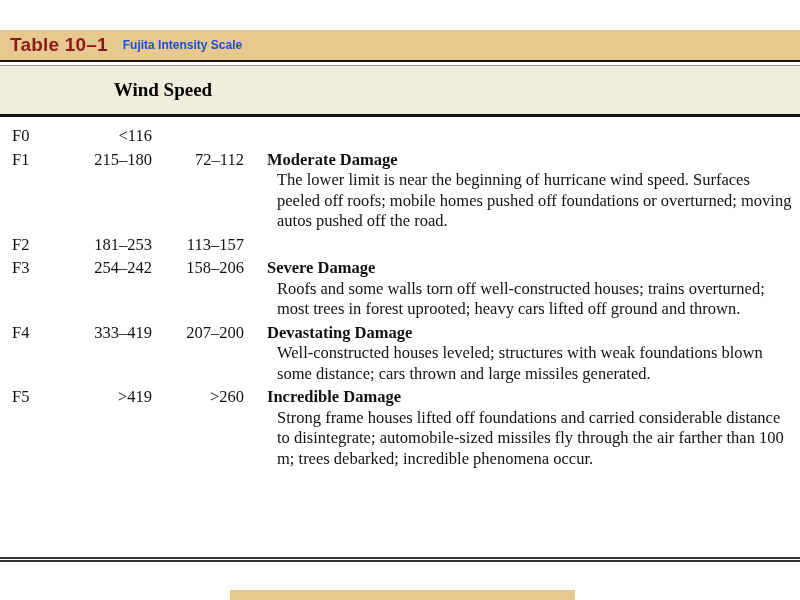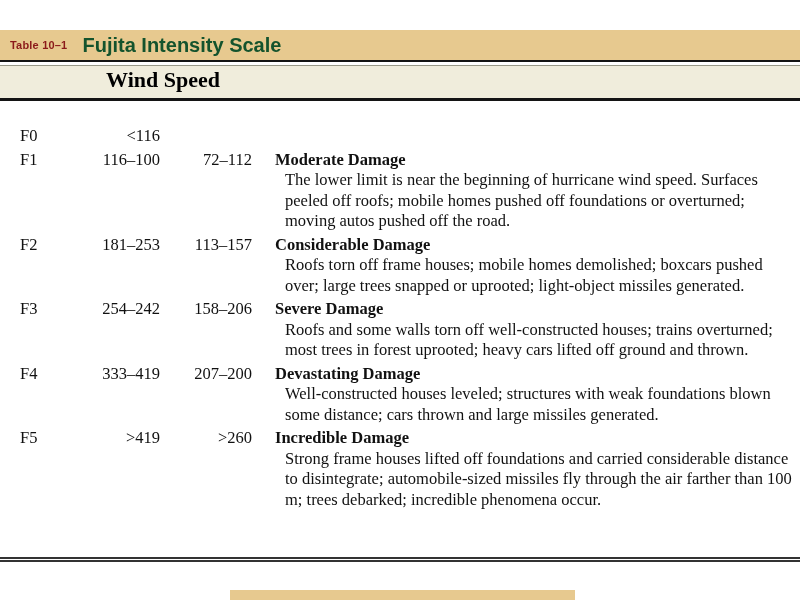--- a/index.html
+++ b/index.html
@@ -16,45 +16,45 @@
   .title-bar {
     position: absolute; top: 30px; left: 0; right: 0; height: 30px;
     background: var(--header_bar_bg, #e7c98f);
     border-bottom: 2px solid #141414;
     display: flex; align-items: center;
     padding: 0 10px;
     font-family: "Liberation Sans", "DejaVu Sans", sans-serif;
   }
   .title-label {
     color: var(--title_label_color, #8b1a1a);
-    font-weight: bold; font-size: 11px; letter-spacing: 0.2px;
+    font-weight: bold; font-size: 19px; letter-spacing: 0.2px;
     margin-right: 15px;
   }
-  .title-text { color: #14532d; font-weight: 600; font-size: 20px; }
+  .title-text { color: #1d4ed8; font-weight: 600; font-size: 12px; }
 
   
   .colheader {
-    position: absolute; top: 65px; left: 0; right: 0; height: 36px;
+    position: absolute; top: 65px; left: 0; right: 0; height: 52px;
     box-sizing: border-box;
     background: var(--subheader_bg, #f0eddc);
     border-top: 1px solid #999988;
     border-bottom: 3px solid #141414;
-    font-weight: bold; font-size: 22px;
+    font-weight: bold; font-size: 19px;
     padding: 3px 8px 4px 8px;
-    display: flex; flex-direction: column; justify-content: space-between;
+    display: flex; flex-direction: column; justify-content: center;
   }
   .ch-row1 { display: grid; grid-template-columns: 48px 184px 1fr; line-height: 21px; }
   .ch-windspeed { text-align: center; padding-left: 30px; }
   .ch-row2 { display: grid; grid-template-columns: 48px 92px 92px 1fr; line-height: 21px; }
   .ch-kph, .ch-mph { text-align: right; }
   .ch-damage { text-align: center; padding-right: 90px; }
 
   
   .tbody {
-    position: absolute; top: 118px; left: 12px; right: 0;
+    position: absolute; top: 118px; left: 4px; right: 0;
     padding-top: 8px;
     font-size: 16.5px; color: #111;
   }
   .row {
     display: grid; grid-template-columns: 48px 92px 92px 1fr;
     padding: 0 6px 0 8px;
     line-height: 20.5px;
     margin-bottom: 3px;
   }
   .cell-kph, .cell-mph { text-align: right; }
@@ -95,36 +95,32 @@
 
   <div class="tbody">
 
       <div class="row">
         <div class="cell-scale">F0</div>
         <div class="cell-kph">&lt;116</div>
       </div>
 
       <div class="row">
         <div class="cell-scale">F1</div>
-        <div class="cell-kph">116–100</div>
+        <div class="cell-kph">215–180</div>
         <div class="cell-mph">72–112</div>
         <div class="cell-damage">
           <div class="damage-title">Moderate Damage</div>
           <div class="damage-desc">The lower limit is near the beginning of hurricane wind speed. Surfaces peeled off roofs; mobile homes pushed off foundations or overturned; moving autos pushed off the road.</div>
         </div>
       </div>
 
       <div class="row">
         <div class="cell-scale">F2</div>
         <div class="cell-kph">181–253</div>
         <div class="cell-mph">113–157</div>
-        <div class="cell-damage">
-          <div class="damage-title">Considerable Damage</div>
-          <div class="damage-desc">Roofs torn off frame houses; mobile homes demolished; boxcars pushed over; large trees snapped or uprooted; light-object missiles generated.</div>
-        </div>
       </div>
 
       <div class="row">
         <div class="cell-scale">F3</div>
         <div class="cell-kph">254–242</div>
         <div class="cell-mph">158–206</div>
         <div class="cell-damage">
           <div class="damage-title">Severe Damage</div>
           <div class="damage-desc">Roofs and some walls torn off well-constructed houses; trains overturned; most trees in forest uprooted; heavy cars lifted off ground and thrown.</div>
         </div>

